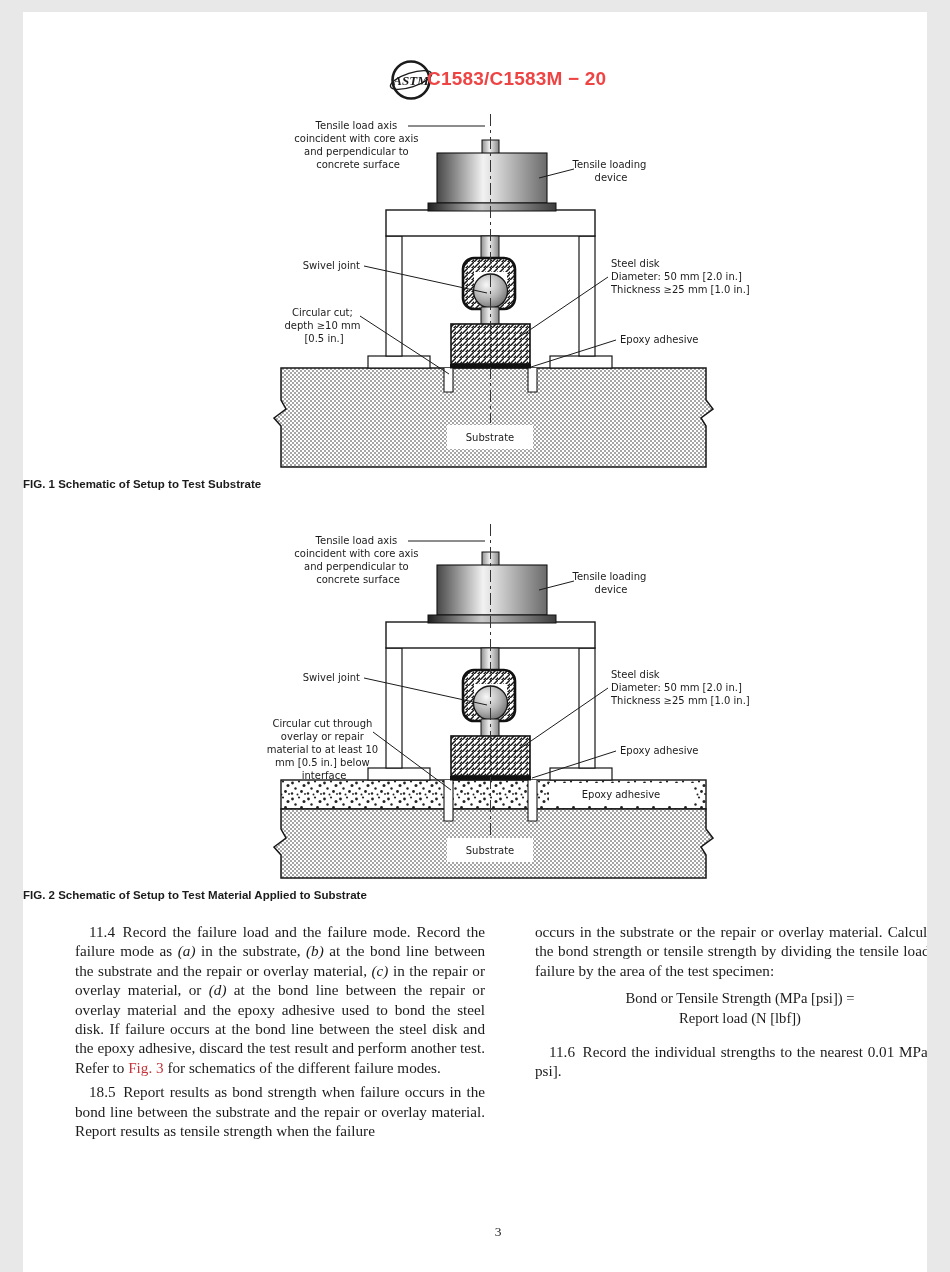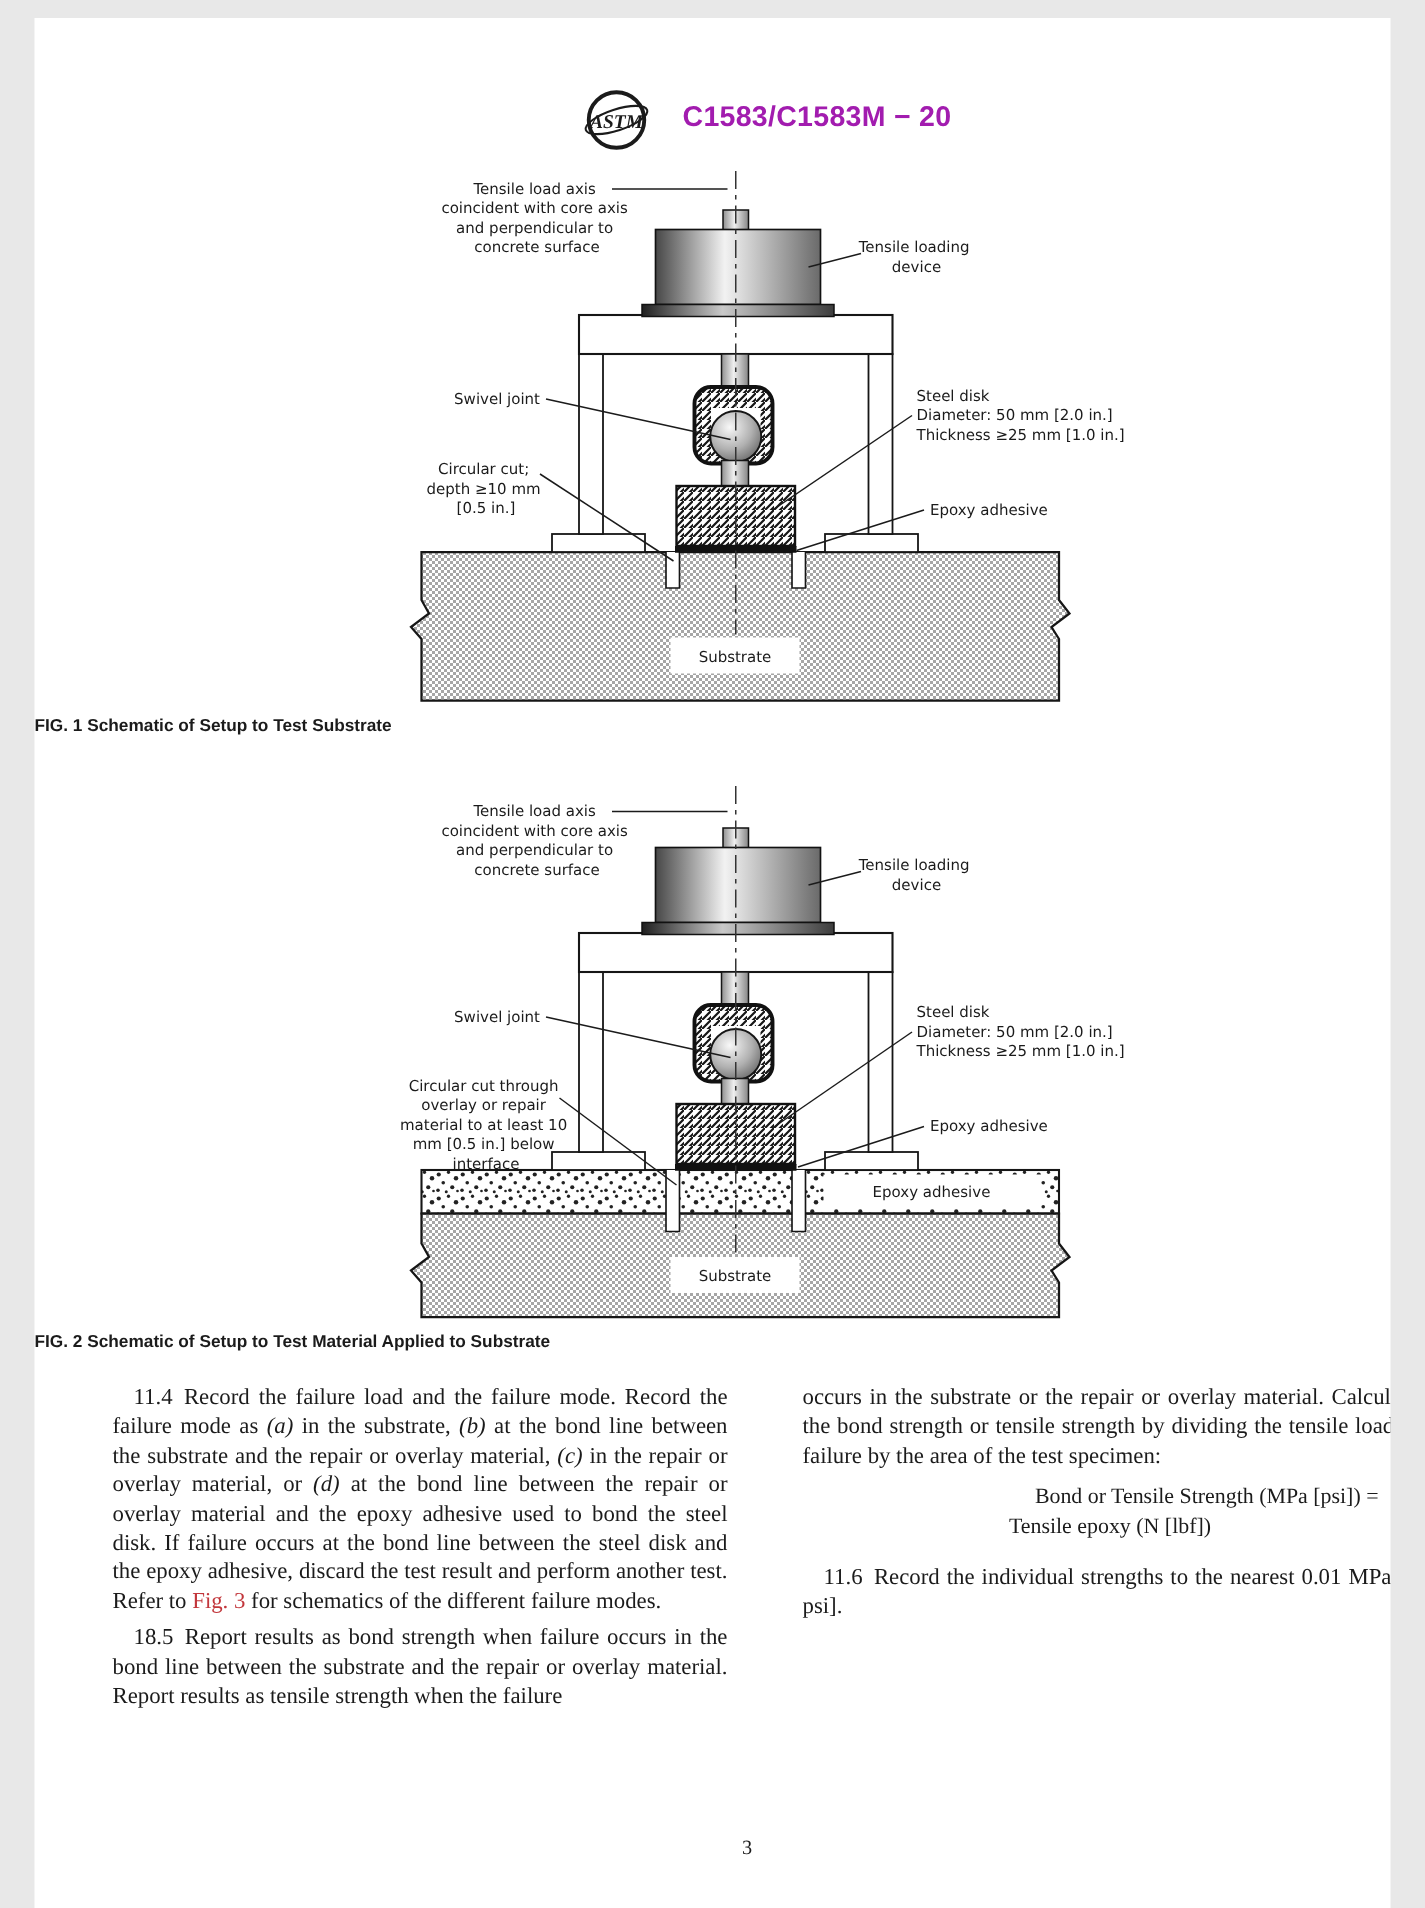--- a/index.html
+++ b/index.html
@@ -1,21 +1,21 @@
 <!DOCTYPE html>
 <html><head>
 <meta charset="utf-8">
 <style>
   html,body{margin:0;padding:0;background:#e8e8e8;}
   .page{position:relative;width:904px;height:1272px;background:#ffffff;margin:12px auto;
         font-family:"Liberation Serif",serif;color:#1b1b1b;overflow:hidden;}
   
   .hdr-logo{position:absolute;left:366px;top:46px;width:44px;height:44px;}
-  .hdr-title{position:absolute;left:432px;top:56px;font-family:"Liberation Sans",sans-serif;
-             font-weight:bold;font-size:19px;letter-spacing:.2px;color:#a21caf;}
+  .hdr-title{position:absolute;left:404px;top:56px;font-family:"Liberation Sans",sans-serif;
+             font-weight:bold;font-size:19px;letter-spacing:.2px;color:#ef4444;}
   
   .figsvg{position:absolute;left:235px;overflow:visible;}
   #fig1-svg{top:100px;}
   #fig2-svg{top:512px;}
   .figcap{position:absolute;left:0;width:950px;text-align:left;
           font-family:"Liberation Sans",sans-serif;font-weight:bold;font-size:11.5px;color:#1b1b1b;}
   #fig1-cap{top:466px;}
   #fig2-cap{top:877px;}
   .lbl{font-family:"DejaVu Sans",sans-serif;font-size:10px;fill:#1b1b1b;}
   .ldr{stroke:#1b1b1b;stroke-width:1;fill:none;}
@@ -23,21 +23,21 @@
   .col{position:absolute;top:910px;width:410px;font-size:15.2px;line-height:19.4px;
        text-align:justify;}
   #col-left{left:52px;font-family:Liberation Serif, serif;}
   #col-right{left:512px;}
   .col p{margin:0 0 5px 0;text-indent:14px;}
   .col p.noindent{text-indent:0;}
   .i{font-style:italic;}
   .red{color:#c2363b;}
   
   .eq{margin:9px 0 11px 0;font-size:14.6px;}
-  .eq-top{position:relative;text-align:right;padding:0 26px;}
+  .eq-top{position:relative;text-align:center;padding:0 26px;}
   .eq-num{position:absolute;right:0;top:0;}
   .frac{width:fit-content;margin:8px auto 0;text-align:center;}
   .frac-num{display:block;padding:0 8px 3px;}
   .frac-den{display:block;border-top:1.2px solid #1b1b1b;padding:3px 8px 0;}
   
   .pageno{position:absolute;top:1212px;left:0;width:950px;text-align:center;
           font-size:13.5px;color:#1b1b1b;}
 </style>
 </head>
 <body>
@@ -229,21 +229,21 @@
   </div>
 
   <div class="col" id="col-right">
     <p class="noindent"><span>occurs in the substrate or the repair or overlay material. Calculate the bond strength or tensile strength by dividing the tensile load at failure by the area of the test specimen:</span></p>
     <div class="eq">
       <div class="eq-top">
         <span>Bond or Tensile Strength (MPa [psi]) =</span>
         <span class="eq-num">(1)</span>
       </div>
       <span class="frac">
-        <span class="frac-num">Tensile epoxy (N [lbf])</span>
+        <span class="frac-num">Report load (N [lbf])</span>
       </span>
     </div>
     <p><span>11.6 Record the individual strengths to the nearest 0.01 MPa [1 psi].</span></p>
   </div>
 
   <div class="pageno">3</div>
 
 </div>
 
 </body></html>

